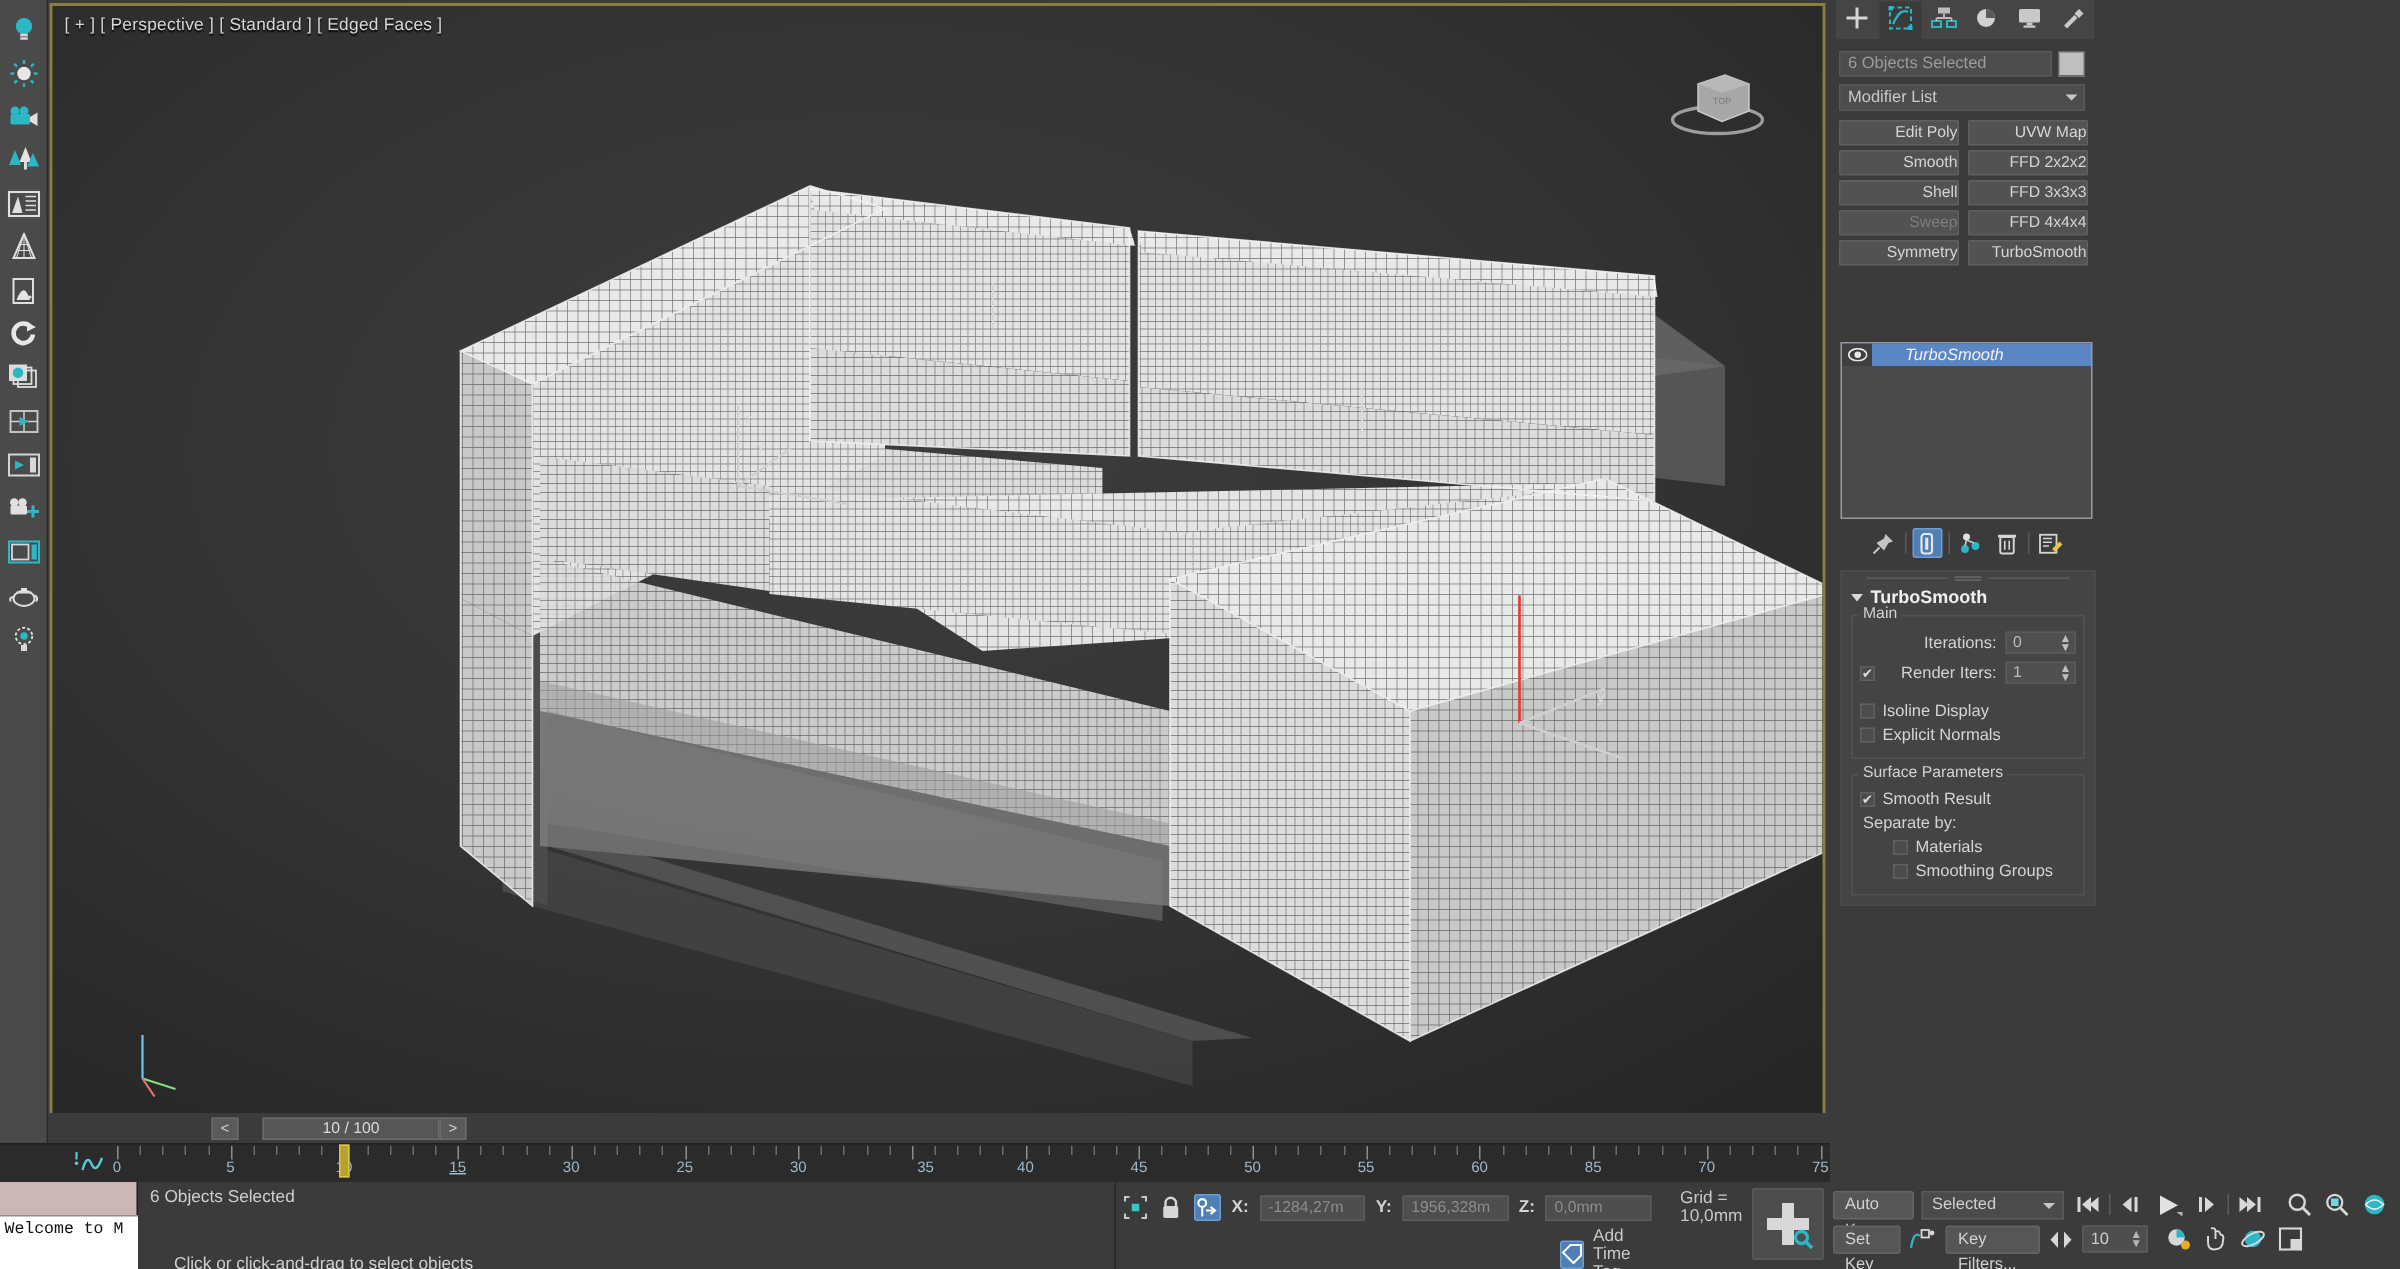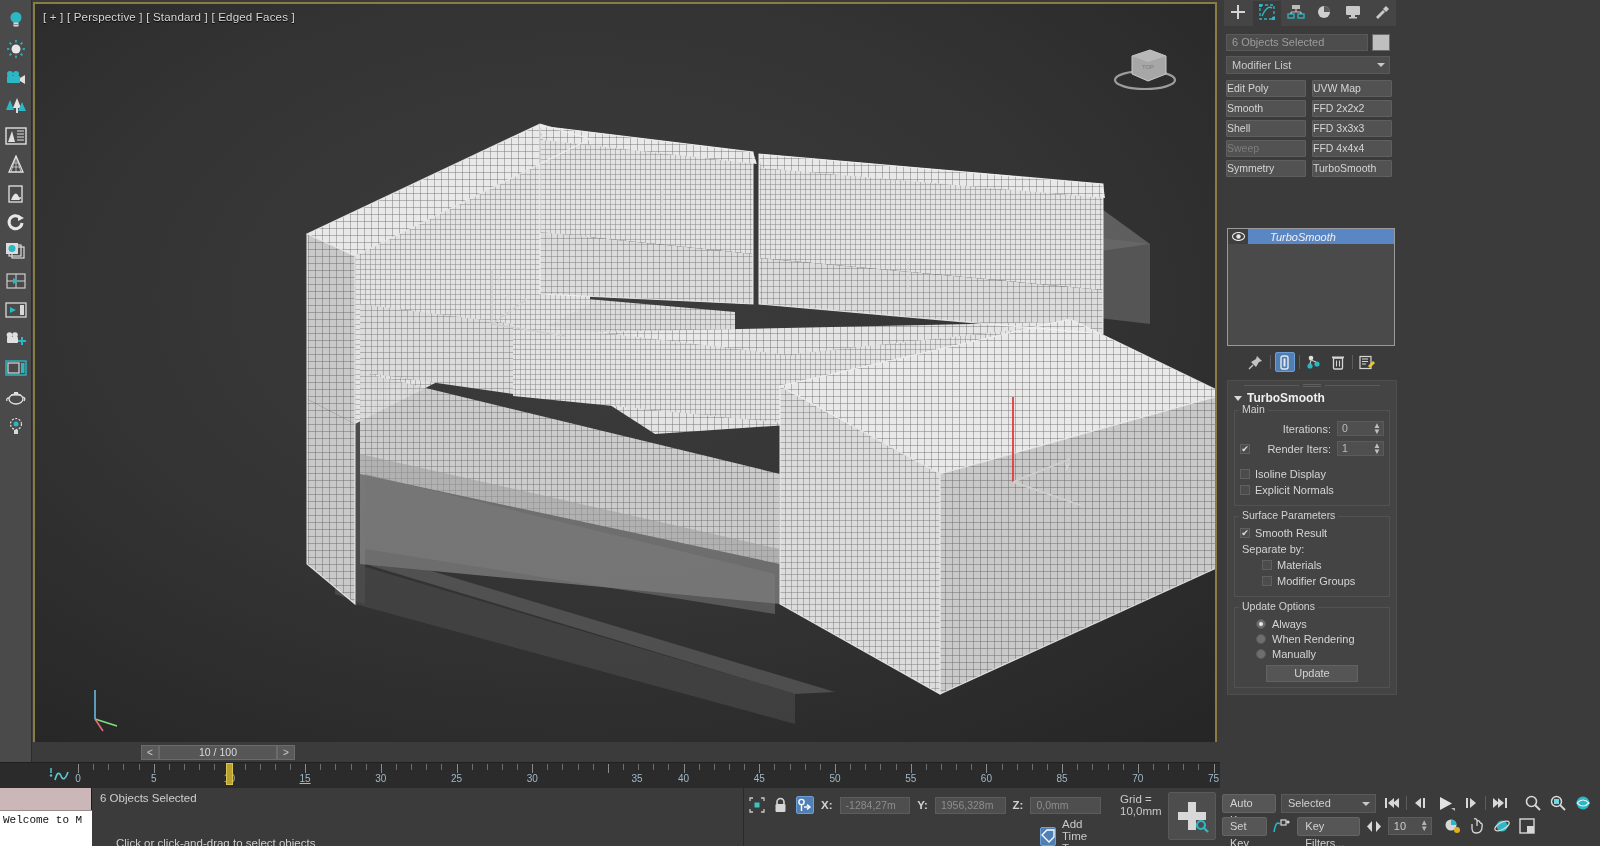--- a/index.html
+++ b/index.html
@@ -52,20 +52,21 @@
   }
   .ts-btn {
     width: 18px; height: 15px; background: #5a5a5a; border: 1px solid #6b6b6b;
     color: #d0d0d0; font-size: 10px; line-height: 13px; text-align: center;
     cursor: pointer;
   }
   .ts-field {
     width: 118px; height: 15px; background: #565656; border: 1px solid #6b6b6b;
     color: #d9d9d9; font-size: 10.5px; line-height: 13px; text-align: center;
     cursor: pointer;
+    margin-left: 16px;
   }
 
   
   .trackbar {
     position: absolute; left: 0; top: 762px; width: 1600px; height: 26px;
     background: #2b2b2b; border-top: 1px solid #202020;
   }
   .tb-icon {
     position: absolute; left: 48px; top: 3px; width: 22px; height: 20px;
   }
@@ -191,21 +192,21 @@
     color: #c9c9c9; font-size: 11px; line-height: 16px; padding-left: 5px;
     cursor: pointer;
   }
   .modlist .car { position: absolute; right: 4px; top: 6px; border-left: 4px solid transparent; border-right: 4px solid transparent; border-top: 4px solid #c8c8c8; }
   .modbtns {
     position: absolute; left: 2px; top: 52px; width: 168px;
     display: grid; grid-template-columns: 80px 80px; gap: 3px 6px;
   }
   .modbtn {
     height: 17px; background: #525252; border: 1px solid #5f5f5f; border-radius: 1px;
-    color: #d5d5d5; font-size: 10.5px; line-height: 15px; text-align: left;
+    color: #d5d5d5; font-size: 10.5px; line-height: 15px; text-align: right;
     cursor: pointer; overflow: hidden; white-space: nowrap;
   }
   .modbtn.dim { color: #7d7d7d; }
   .stack {
     position: absolute; left: 3px; top: 200px; width: 168px; height: 118px;
     background: #4a4a4a; border: 1px solid #9a9a9a;
     overflow: hidden;
   }
   .stack-item {
     display: flex; align-items: center; height: 15px;
@@ -587,21 +588,21 @@
         <div class="tb-tick" style="left: 408.78px;"></div>
         <div class="tb-tick" style="left: 423.92px;"></div>
         <div class="tb-tick" style="left: 439.06px;"></div>
         <div class="tb-tick major" style="left: 454.2px;"></div>
         <div class="tb-num" style="left: 454.2px;">30</div>
         <div class="tb-tick" style="left: 469.34px;"></div>
         <div class="tb-tick" style="left: 484.48px;"></div>
         <div class="tb-tick" style="left: 499.62px;"></div>
         <div class="tb-tick" style="left: 514.76px;"></div>
         <div class="tb-tick major" style="left: 529.9px;"></div>
-        <div class="tb-num" style="left: 559px;">35</div>
+        <div class="tb-num" style="left: 539px;">35</div>
         <div class="tb-tick" style="left: 545.04px;"></div>
         <div class="tb-tick" style="left: 560.18px;"></div>
         <div class="tb-tick" style="left: 575.32px;"></div>
         <div class="tb-tick" style="left: 590.46px;"></div>
         <div class="tb-tick major" style="left: 605.6px;"></div>
         <div class="tb-num" style="left: 605.6px;">40</div>
         <div class="tb-tick" style="left: 620.74px;"></div>
         <div class="tb-tick" style="left: 635.88px;"></div>
         <div class="tb-tick" style="left: 651.02px;"></div>
         <div class="tb-tick" style="left: 666.16px;"></div>
@@ -1033,42 +1034,21 @@
               <span class="chkbox">✔</span>
               <span class="ct">Smooth Result</span>
             </div>
             <div class="plabel" style="margin:2px 0 4px 2px">Separate by:</div>
             <div class="chk" style="padding-left:22px">
               <span class="chkbox"></span>
               <span class="ct">Materials</span>
             </div>
             <div class="chk" style="padding-left:22px">
               <span class="chkbox"></span>
-              <span class="ct">Modifier Groups</span>
+              <span class="ct">Smoothing Groups</span>
             </div>
           </div>
         </div>
 
-        <div class="grp" style="margin-top:10px">
-          <div class="grp-top-line"></div>
-          <div class="grp-t">Update Options</div>
-          <div class="grp-inner">
-            <div class="rad">
-              <span class="radbox">
-                  <span class="dot"></span>
-                </span>
-              <span class="rt">Always</span>
-            </div>
-            <div class="rad">
-              <span class="radbox"></span>
-              <span class="rt">When Rendering</span>
-            </div>
-            <div class="rad">
-              <span class="radbox"></span>
-              <span class="rt">Manually</span>
-            </div>
-            <div class="updbtn">Update</div>
-          </div>
-        </div>
       </div>
     </div>
   </div>
 </div>
 
 </body></html>

